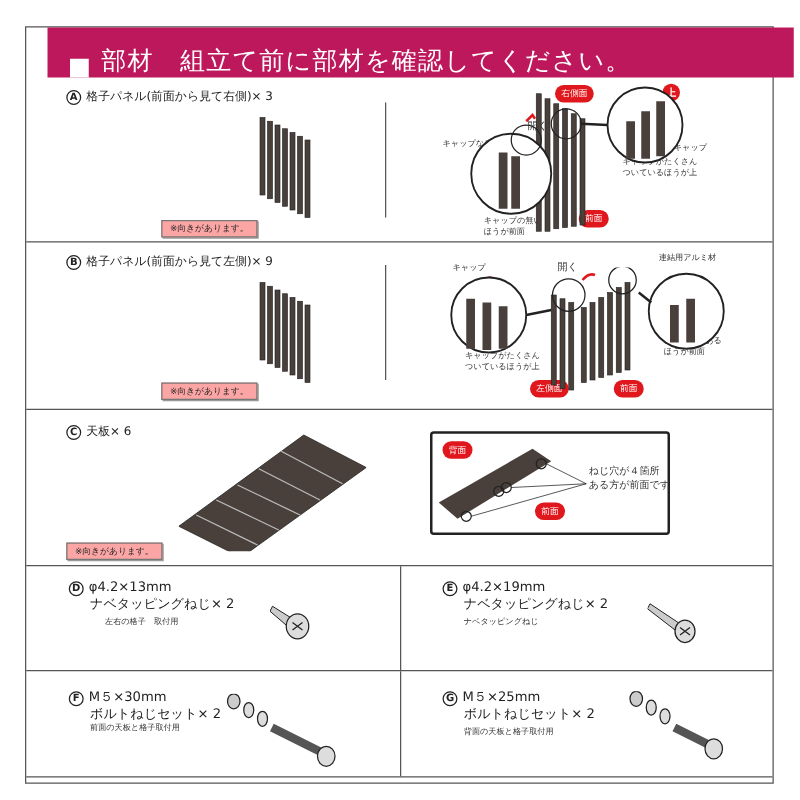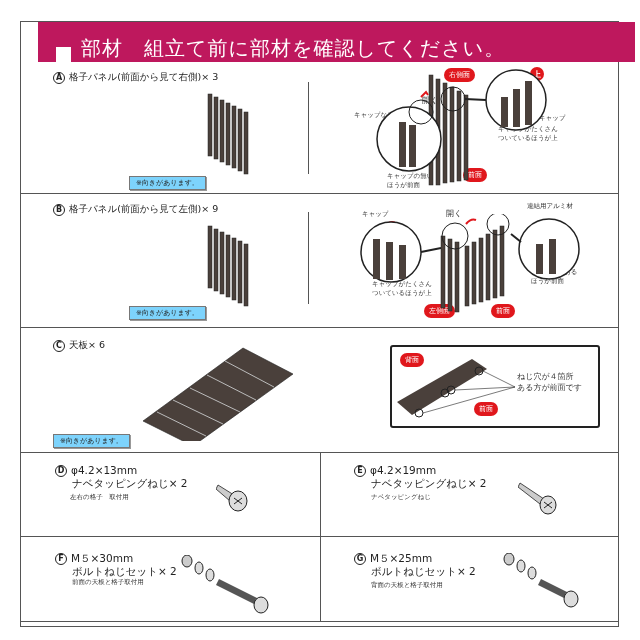--- a/index.html
+++ b/index.html
@@ -4,21 +4,21 @@
 <style>
   html,body{margin:0;padding:0;background:#fff;}
   body{width:640px;height:640px;position:relative;overflow:hidden;font-family:"DejaVu Sans",sans-serif;color:#222;}
   .sheet{position:absolute;left:20px;top:21px;width:599px;height:606px;border:1px solid #555;box-sizing:border-box;background:#fff;}
   .header{position:absolute;left:0;top:0;width:100%;height:40px;background:#be185d;color:#fff;display:flex;align-items:flex-end;margin-left:17px;}
   .header .sq{width:15px;height:15px;background:#fff;margin-left:18px;margin-right:10px;}
   .header .title{font-size:20px;letter-spacing:1px;white-space:pre;}
   .row{position:absolute;left:0;width:100%;box-sizing:border-box;border-bottom:1px solid #555;}
   .lbl{position:absolute;font-size:9.5px;display:flex;align-items:center;gap:4px;white-space:nowrap;}
   .circ{display:inline-flex;width:12px;height:12px;border:1.3px solid #222;border-radius:50%;align-items:center;justify-content:center;font-size:8px;font-weight:bold;box-sizing:border-box;}
-  .note{position:absolute;font-size:7px;border:1px solid #777;padding:1px 6px;background:#7dd3fc;box-shadow:1px 1px 0 #999;}
+  .note{position:absolute;font-size:7px;border:1px solid #777;padding:1px 6px;background:#fca5a5;box-shadow:1px 1px 0 #999;}
   .vsep{position:absolute;width:1px;background:#555;}
   .small{position:absolute;font-size:6.5px;line-height:9px;color:#333;white-space:nowrap;}
   .redtag{position:absolute;background:#e0171c;color:#fff;font-size:7px;border-radius:8px;padding:2px 5px;}
   .redcirc{position:absolute;background:#e0171c;color:#fff;font-size:8px;border-radius:50%;width:14px;height:14px;display:flex;align-items:center;justify-content:center;font-weight:bold;}
   .cell{position:absolute;box-sizing:border-box;}
   .spec{font-size:10.5px;line-height:13px;white-space:nowrap;}
   .spec2{font-size:10.5px;line-height:13px;white-space:nowrap;}
 </style>
 </head>
 <body>
@@ -148,21 +148,21 @@
       <g stroke="#bbb" stroke-width="1">
         <line x1="14" y1="66" x2="63" y2="90"></line>
           <line x1="30" y1="54" x2="80" y2="78"></line>
           <line x1="47" y1="42" x2="97" y2="66"></line>
         <line x1="64" y1="29" x2="113" y2="54"></line>
           <line x1="82" y1="15" x2="131" y2="41"></line>
       </g>
     </svg>
     <div class="note" style="left:32px;top:106px;">※向きがあります。</div>
 
-    <div class="cell" style="left:323px;top:17px;width:210px;height:83px;border:2px solid #222;border-radius:3px;margin-left:46px;">
+    <div class="cell" style="left:323px;top:17px;width:192px;height:83px;border:2px solid #222;border-radius:3px;">
       <div class="redtag" style="left:8px;top:6px;">背面</div>
       <div class="redtag" style="left:82px;top:55px;">前面</div>
       <div class="small" style="left:125px;top:24px;font-size:8px;line-height:11px;font-family:Liberation Serif, serif;">ねじ穴が４箇所</div>
       <div class="small" style="left:125px;top:35px;font-size:8px;line-height:11px;">ある方が前面です</div>
       <svg style="position:absolute;left:5px;top:10px;" width="120" height="70">
         <polygon points="0,45 75,2 90,12 15,58" fill="#4a403b"></polygon>
         <circle cx="82" cy="14" r="4" fill="none" stroke="#222"></circle>
           <circle cx="48" cy="36" r="4" fill="none" stroke="#222"></circle>
         <circle cx="54" cy="33" r="4" fill="none" stroke="#222"></circle>
           <circle cx="22" cy="56" r="4" fill="none" stroke="#222"></circle>
@@ -173,21 +173,21 @@
     </div>
   </div>
 
   <div class="row" style="top:431px;height:84px;">
     <div class="cell" style="left:0;top:0;width:300px;height:83px;border-right:1px solid #555;">
       <div class="lbl" style="left:34px;top:11px;">
         <span class="circ">D</span>
         <span class="spec">φ4.2×13mm</span>
       </div>
       <div class="spec2" style="position:absolute;left:51px;top:24px;">ナベタッピングねじ× 2</div>
-      <div class="small" style="left:49px;top:40px;">左右の格子　取付用</div>
+      <div class="small" style="left:63px;top:40px;">左右の格子　取付用</div>
       <svg style="position:absolute;left:195px;top:28px;" width="40" height="32">
         <polygon points="2,4 18,14 14,20 0,8" fill="#ccc" stroke="#222" stroke-width="0.8"></polygon>
         <ellipse cx="22" cy="20" rx="9" ry="10" fill="#ddd" stroke="#222"></ellipse>
         <path d="M18 17 l8 6 M26 17 l-8 6" stroke="#222"></path>
       </svg>
     </div>
     <div class="cell" style="left:300px;top:0;width:298px;height:83px;">
       <div class="lbl" style="left:33px;top:11px;">
         <span class="circ">E</span>
         <span class="spec">φ4.2×19mm</span>

